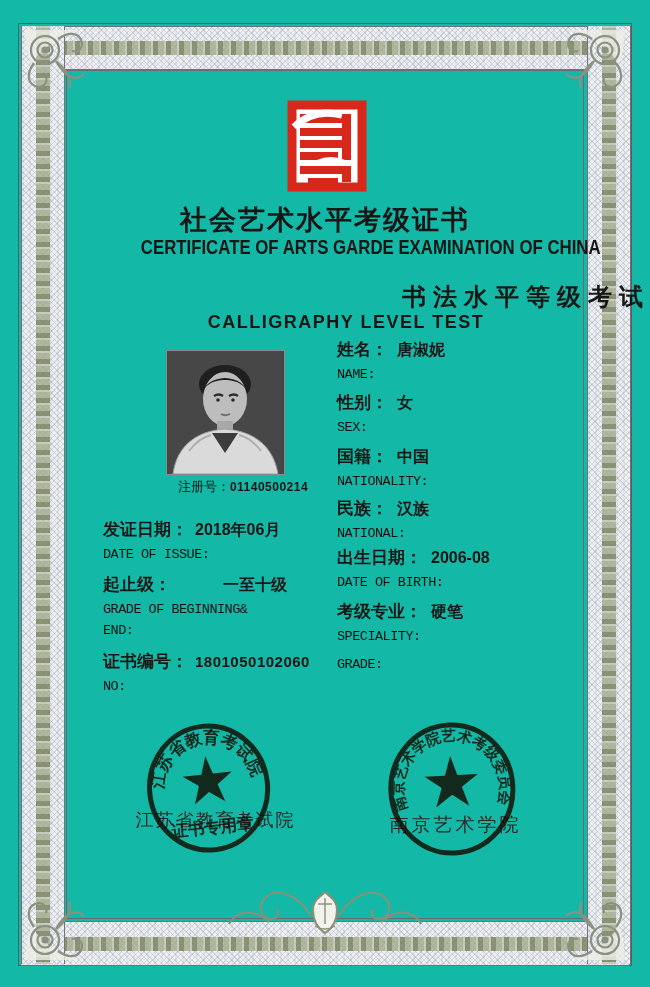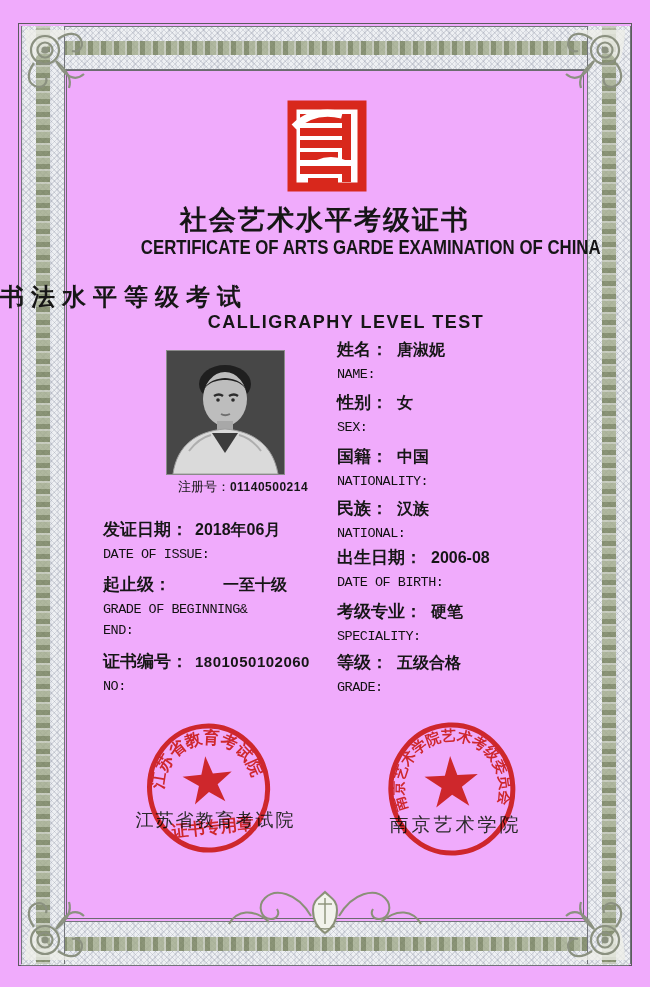--- a/index.html
+++ b/index.html
@@ -1,18 +1,18 @@
 <!DOCTYPE html>
 <html><head>
 <meta charset="utf-8">
 <style>
   html,body{margin:0;padding:0;background:#ffffff;}
   #page{
     position:relative;width:650px;height:987px;overflow:hidden;
-    background:#f0abfc;color:#161616;
+    background:#14b8a6;color:#161616;
     font-family:"Liberation Sans", sans-serif;
   }
   
   .outer-line{position:absolute;inset:23px 18px 21px 18px;border:1.5px solid #5a5b5e;pointer-events:none;}
   .inner-line{position:absolute;inset:70px 66px 68px 66px;border:1px solid #6b6c6f;pointer-events:none;}
   .band{
     position:absolute;
     background-color:#eef0f3;
     background-image:
       repeating-linear-gradient(45deg, rgba(108,114,136,.20) 0 1px, transparent 1px 4px),
@@ -44,21 +44,21 @@
   .corner.br{left:567px;top:902px;}
   .corner.br svg{transform:scale(-1,-1);}
   .crest{position:absolute;left:225px;top:882px;}
   
   .emblem{position:absolute;left:287px;top:100px;}
   .title-cn{position:absolute;left:0;top:202px;width:650px;text-align:center;
     font-size:27px;font-weight:bold;letter-spacing:2px;}
   .title-en{position:absolute;left:0;top:236px;width:650px;text-align:center;padding-left:46px;}
   .title-en span{display:inline-block;font-size:20px;font-weight:bold;letter-spacing:0;
     transform:scaleX(.84);transform-origin:50% 50%;white-space:nowrap;}
-  .sub-cn{position:absolute;left:0;top:281px;width:650px;text-align:left;
+  .sub-cn{position:absolute;left:0;top:281px;width:650px;text-align:right;
     font-size:24px;font-weight:bold;letter-spacing:7px;}
   .sub-en{position:absolute;left:0;top:312px;width:650px;text-align:center;
     font-size:18px;font-weight:bold;letter-spacing:1.5px;margin-left:21px;}
   
   .photo{position:absolute;left:167px;top:351px;width:117px;height:123px;
     box-shadow:0 0 0 1px #8a8a8a;}
   .regline{position:absolute;left:140px;top:477px;width:180px;text-align:center;white-space:nowrap;}
   .regline .rl{font-family:"Liberation Serif", serif;font-size:13px;margin-left:26px;}
   .regline .rn{font-size:12px;font-weight:bold;letter-spacing:.5px;text-align:right;}
   
@@ -232,21 +232,20 @@
   </div>
   <div class="fblock" style="left:337px;top:546px;">
     <div class="cnline"><span>出生日期：</span><span class="val">2006-08</span></div>
     <div class="enline">DATE OF BIRTH:</div>
   </div>
   <div class="fblock" style="left:337px;top:600px;">
     <div class="cnline"><span>考级专业：</span><span class="val">硬笔</span></div>
     <div class="enline">SPECIALITY:</div>
   </div>
   <div class="fblock" style="left:337px;top:651px;">
-    <div class="cnline"><span>等级：</span><span class="val">五级合格</span></div>
     <div class="enline">GRADE:</div>
   </div>
 
   <div class="fblock lf0" style="left:103px;top:518px;">
     <div class="cnline"><span>发证日期：</span><span class="val">2018年06月</span></div>
     <div class="enline">DATE OF ISSUE:</div>
   </div>
   <div class="fblock lf1" style="left:103px;top:573px;">
     <div class="cnline"><span>起止级：</span><span class="val">一至十级</span></div>
     <div class="enline">GRADE OF BEGINNING&amp;</div>

